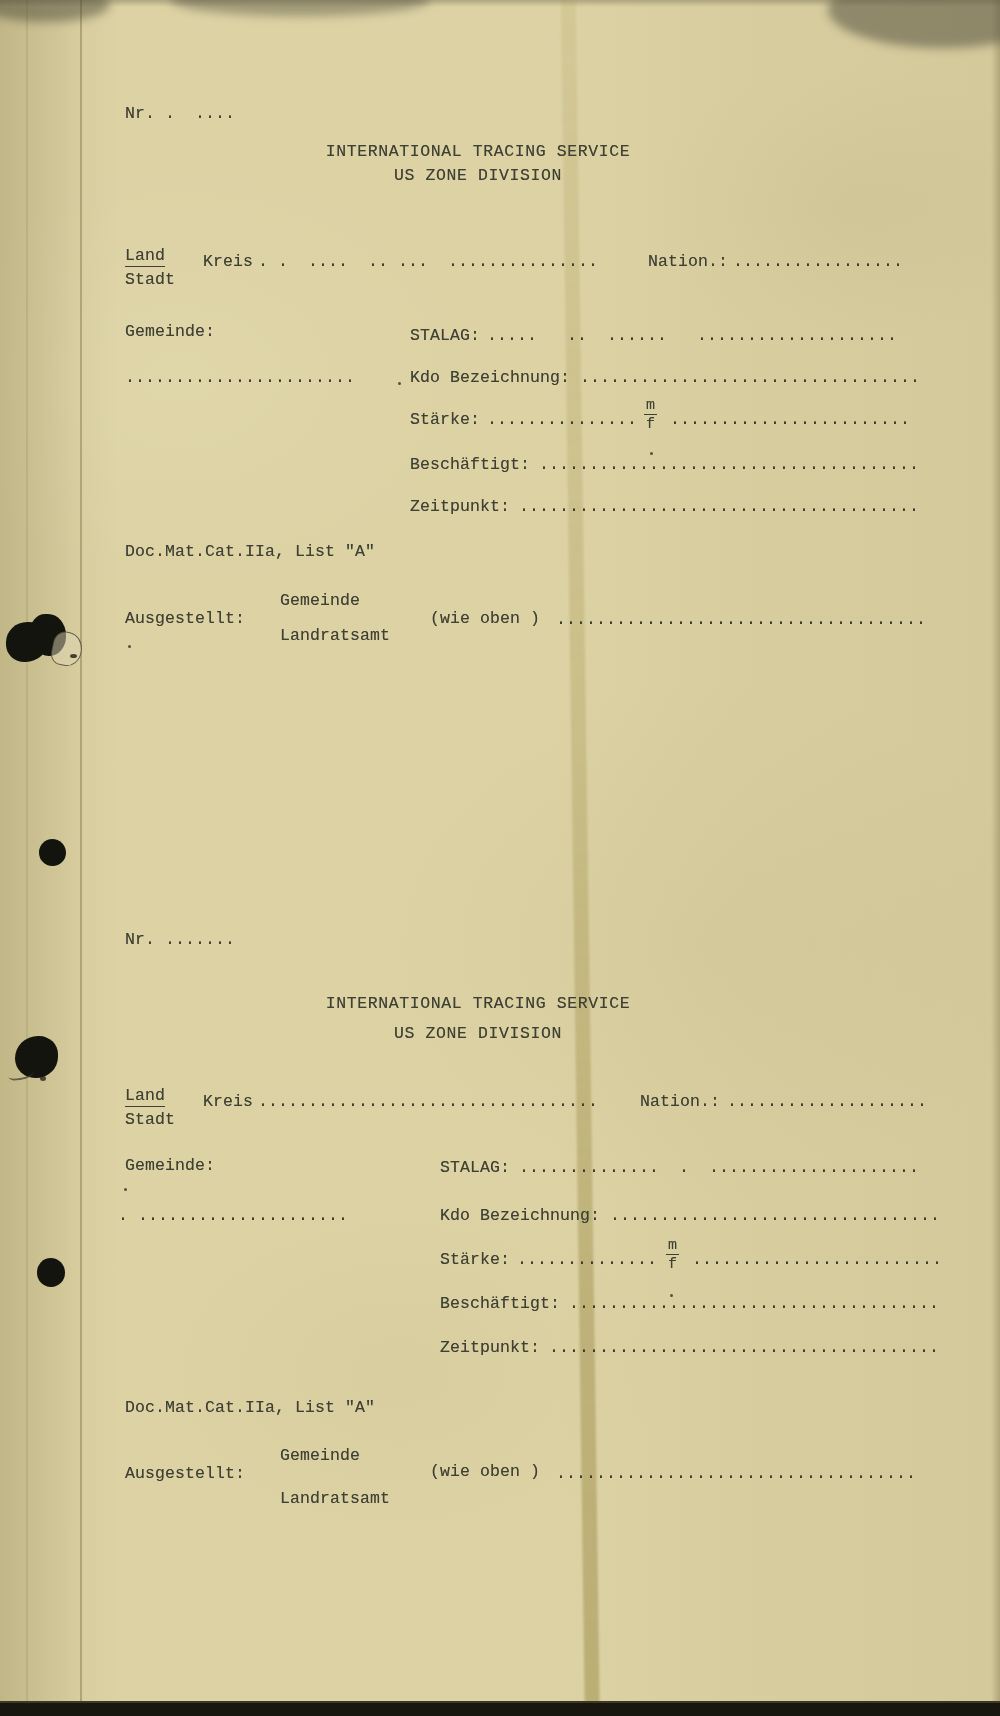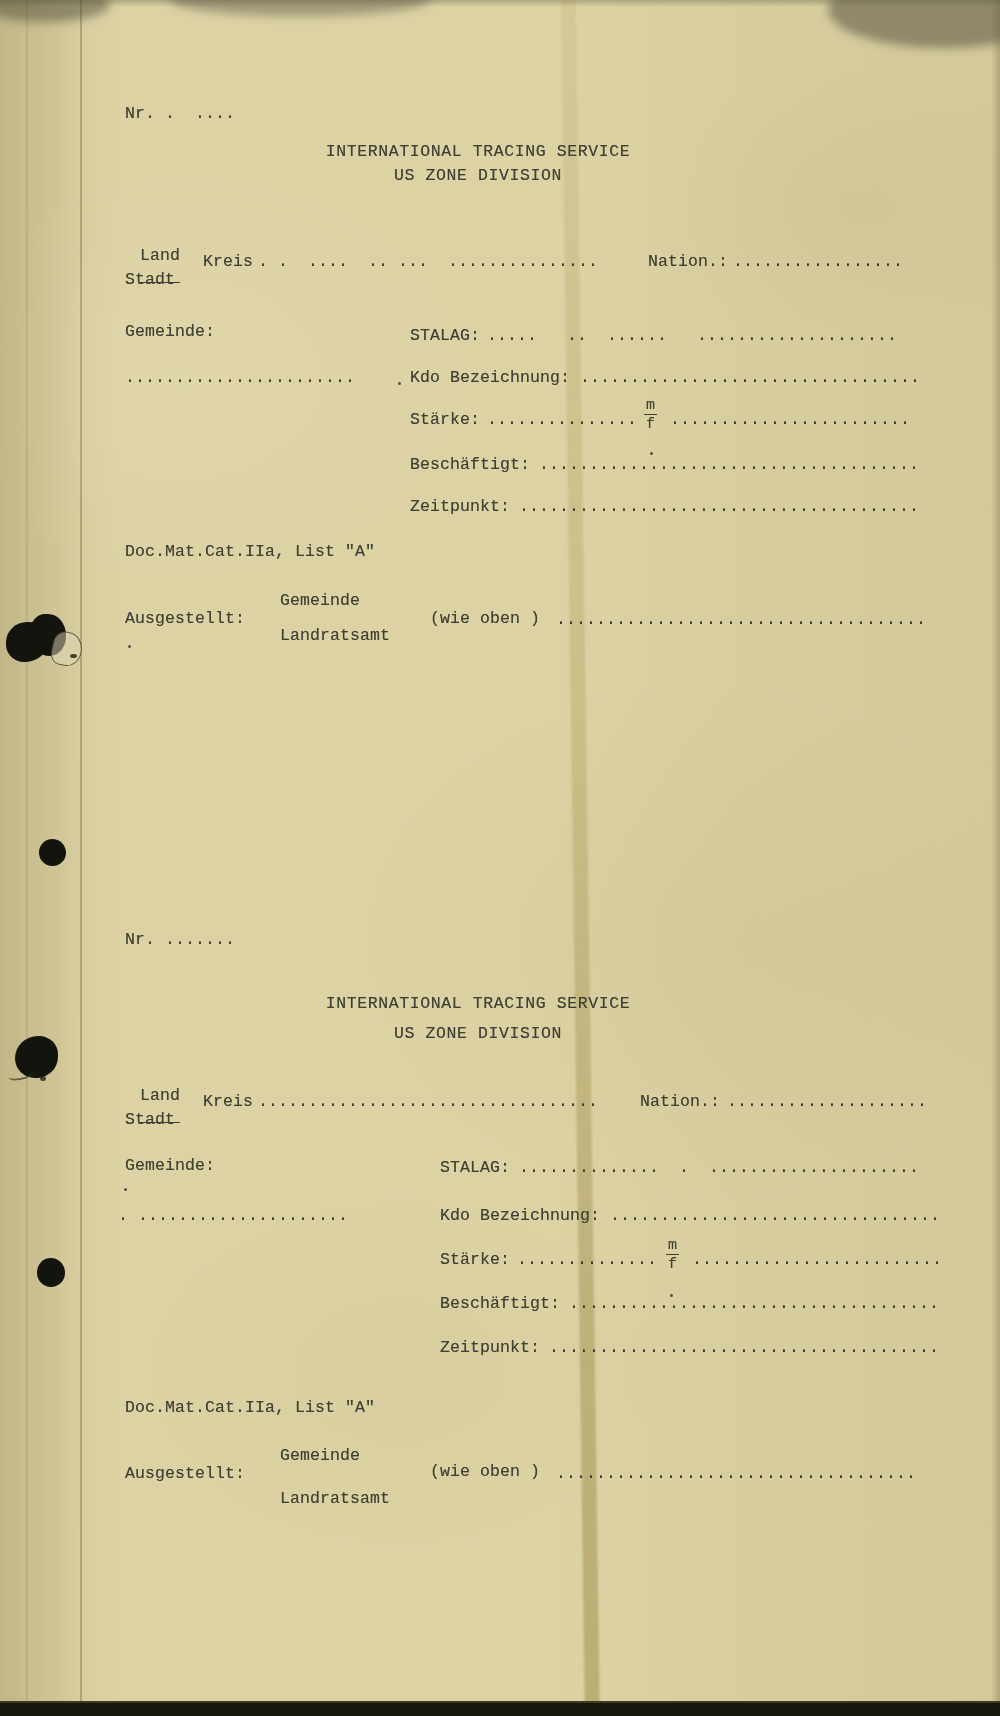--- a/index.html
+++ b/index.html
@@ -17,21 +17,21 @@
     font-family:"Liberation Mono","DejaVu Sans Mono",monospace;
   }
   .t{
     position:absolute;white-space:pre;
     font:16.5px/20px "Liberation Mono","DejaVu Sans Mono",monospace;
     color:#3e4034;letter-spacing:.1px;
     text-shadow:0 0 .6px rgba(62,64,52,.55);
   }
   .dots{color:#3a3c30;}
   .title{left:278px;width:400px;text-align:center;letter-spacing:.6px;}
-  .u{border-bottom:1.7px solid #3e4034;padding-bottom:16px;margin-left:15px;}
+  .u{border-bottom:1.7px solid #3e4034;padding-bottom:0;}
   .frac{
     position:absolute;display:inline-flex;flex-direction:column;align-items:center;
     font:15px/15px "Liberation Mono","DejaVu Sans Mono",monospace;color:#3e4034;
     text-shadow:0 0 .6px rgba(62,64,52,.55);
   }
   .frac .fm{border-bottom:1.6px solid #3e4034;padding:0 2px 1px;}
   .frac .ff{padding-top:2px;}
   
   .edge-left{position:absolute;left:0;top:0;width:80px;height:100%;
     background:linear-gradient(to right, rgba(122,110,58,.16), rgba(122,110,58,.07) 60%, rgba(122,110,58,0));

